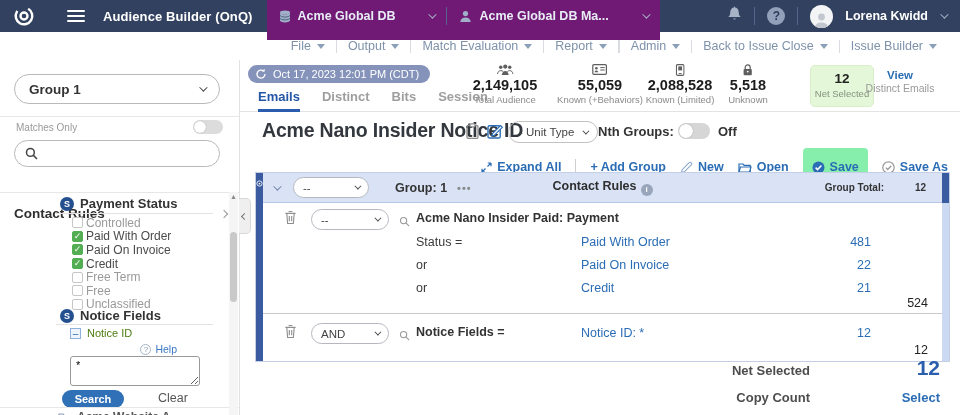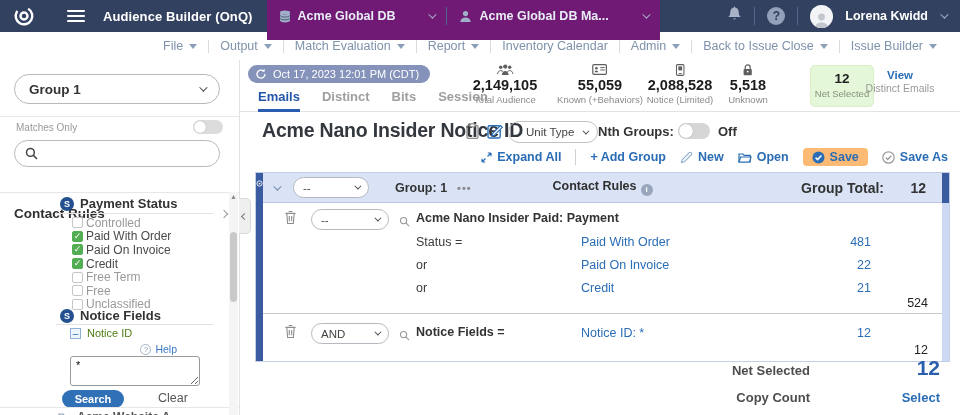--- a/index.html
+++ b/index.html
@@ -102,37 +102,37 @@
   .unit-pill { position:absolute; left:268px; top:4px; height:22px; border:1px solid #c2c2c2; border-radius:12px; display:flex; align-items:center; gap:8px; padding:0 10px; font-size:11.5px; color:#444; cursor:pointer; }
   .unit-pill .chev { width:5px; height:5px; color:#444; }
   .nth-label { position:absolute; left:358px; top:7px; font-size:13px; font-weight:bold; color:#333; }
   .nth-toggle { position:absolute; left:438px; top:6px; width:32px; height:16px; border-radius:9px; background:#d6d6d6; cursor:pointer; }
   .nth-toggle .knob { position:absolute; left:1px; top:1px; width:14px; height:14px; border-radius:50%; background:#fff; box-shadow:0 0 1px rgba(0,0,0,.4); }
   .nth-state { position:absolute; left:478px; top:7px; font-size:13px; font-weight:bold; color:#333; }
 
   .toolbar { position:absolute; right:12px; top:88px; display:flex; align-items:center; gap:14px; }
   .tb-item { display:flex; align-items:center; gap:5px; font-size:12.5px; font-weight:bold; color:#2a6db5; cursor:pointer; white-space:nowrap; }
   .tb-div { width:1px; height:16px; background:#cfcfcf; }
-  .tb-save { background:#fdba74; border-radius:4px; padding:2px 9px; }
+  .tb-save { background:#86efac; border-radius:4px; padding:12px 9px; }
 
   
   .panel { position:absolute; left:15px; top:112px; width:695px; border:1px solid #c4cfe6; background:#fff; }
   .strip-left { position:absolute; left:0; top:0; bottom:0; width:7px; background:#3a5b9f; }
   .strip-left svg { position:absolute; left:0; top:6px; }
   .strip-right-dark { position:absolute; right:0; top:0; width:7px; height:30px; background:#3a5b9f; }
   .strip-right-track { position:absolute; right:0; top:30px; bottom:0; width:7px; background:#ccd9f2; cursor:pointer; }
   .panel-header { margin:0 7px; height:30px; background:#dae3f6; border-bottom:1px solid #b9c7e6; position:relative; display:flex; align-items:center; }
   .ph-chev { margin-left:10px; color:#6f83a8; cursor:pointer; }
   .pill-select { height:21px; border:1px solid #b5b9bf; border-radius:11px; background:#fff; display:flex; align-items:center; padding:0 9px; font-size:11.5px; color:#444; gap:8px; cursor:pointer; }
   .pill-select .chev { width:5px; height:5px; color:#444; }
   .ph-group { margin-left:26px; font-size:12.5px; font-weight:bold; color:#333; }
   .ph-dots { margin-left:10px; color:#8a8a8a; font-weight:bold; letter-spacing:1px; font-size:11px; cursor:pointer; }
   .ph-title { position:absolute; left:0; right:0; text-align:center; font-size:12.5px; font-weight:bold; color:#2f2f2f; pointer-events:none; }
   .ph-title .info { display:inline-flex; width:12px; height:12px; border-radius:50%; background:#98a5bb; color:#fff; font-size:8px; font-weight:bold; align-items:center; justify-content:center; vertical-align:-2px; margin-left:4px; pointer-events:auto; cursor:pointer; }
-  .ph-total { margin-left:auto; display:flex; align-items:center; font-size:14px; font-weight:bold; color:#333; padding-right:16px; }
+  .ph-total { margin-left:auto; display:flex; align-items:center; font-size:10px; font-weight:bold; color:#333; padding-right:16px; }
   .ph-total .tot-val { width:42px; text-align:right; }
   .rules { margin:0 7px; }
   .rule { position:relative; background:#fff; }
   .rule-1 { height:111px; border-bottom:1px solid #c9c9c9; }
   .rule-2 { height:47px; }
   .trash { position:absolute; left:21px; cursor:pointer; }
   .rule .pill-select { position:absolute; left:48px; width:78px; justify-content:space-between; }
   .mag { position:absolute; left:136px; cursor:pointer; }
   .rule-name { position:absolute; left:153px; font-size:12.5px; font-weight:bold; color:#333; }
   .cond-lhs { position:absolute; left:153px; font-size:12.5px; color:#3a3a3a; }
@@ -222,23 +222,20 @@
     <span class="menu-item">
         <span>Match Evaluation</span>
         <span class="menu-caret"></span>
       </span>
     <span class="menu-div"></span>
     <span class="menu-item">
         <span>Report</span>
         <span class="menu-caret"></span>
       </span>
     <span class="menu-div"></span>
-    <span class="menu-item">
-        <span>Inventory Calendar</span>
-      </span>
     <span class="menu-div"></span>
     <span class="menu-item">
         <span>Admin</span>
         <span class="menu-caret"></span>
       </span>
     <span class="menu-div"></span>
     <span class="menu-item">
         <span>Back to Issue Close</span>
         <span class="menu-caret"></span>
       </span>
@@ -398,21 +395,21 @@
         </div>
         <div class="metric" style="left:440px">
           <span class="m-icon">
               <svg width="9" height="12" viewBox="0 0 9 12">
                 <rect x=".7" y=".7" width="7.6" height="10.6" rx="1.2" stroke="#5f5f5f" fill="none" stroke-width="1.2"></rect>
                 <line x1="3" y1="9.6" x2="6" y2="9.6" stroke="#5f5f5f"></line>
                 <rect x="2.6" y="2.4" width="3.8" height="4" fill="#5f5f5f"></rect>
               </svg>
             </span>
           <div class="m-value">2,088,528</div>
-          <div class="m-label">Notice (Limited)</div>
+          <div class="m-label">Known (Limited)</div>
         </div>
         <div class="metric" style="left:508px">
           <span class="m-icon">
               <svg width="11" height="12" viewBox="0 0 11 12">
                 <path d="M3 5V3.4a2.5 2.5 0 015 0V5" stroke="#5f5f5f" fill="none" stroke-width="1.2"></path>
                 <rect x="1.4" y="5" width="8.2" height="6.2" rx="1" fill="#5f5f5f"></rect>
                 <circle cx="5.5" cy="7.6" r=".9" fill="#fff"></circle>
               </svg>
             </span>
           <div class="m-value">5,518</div>

